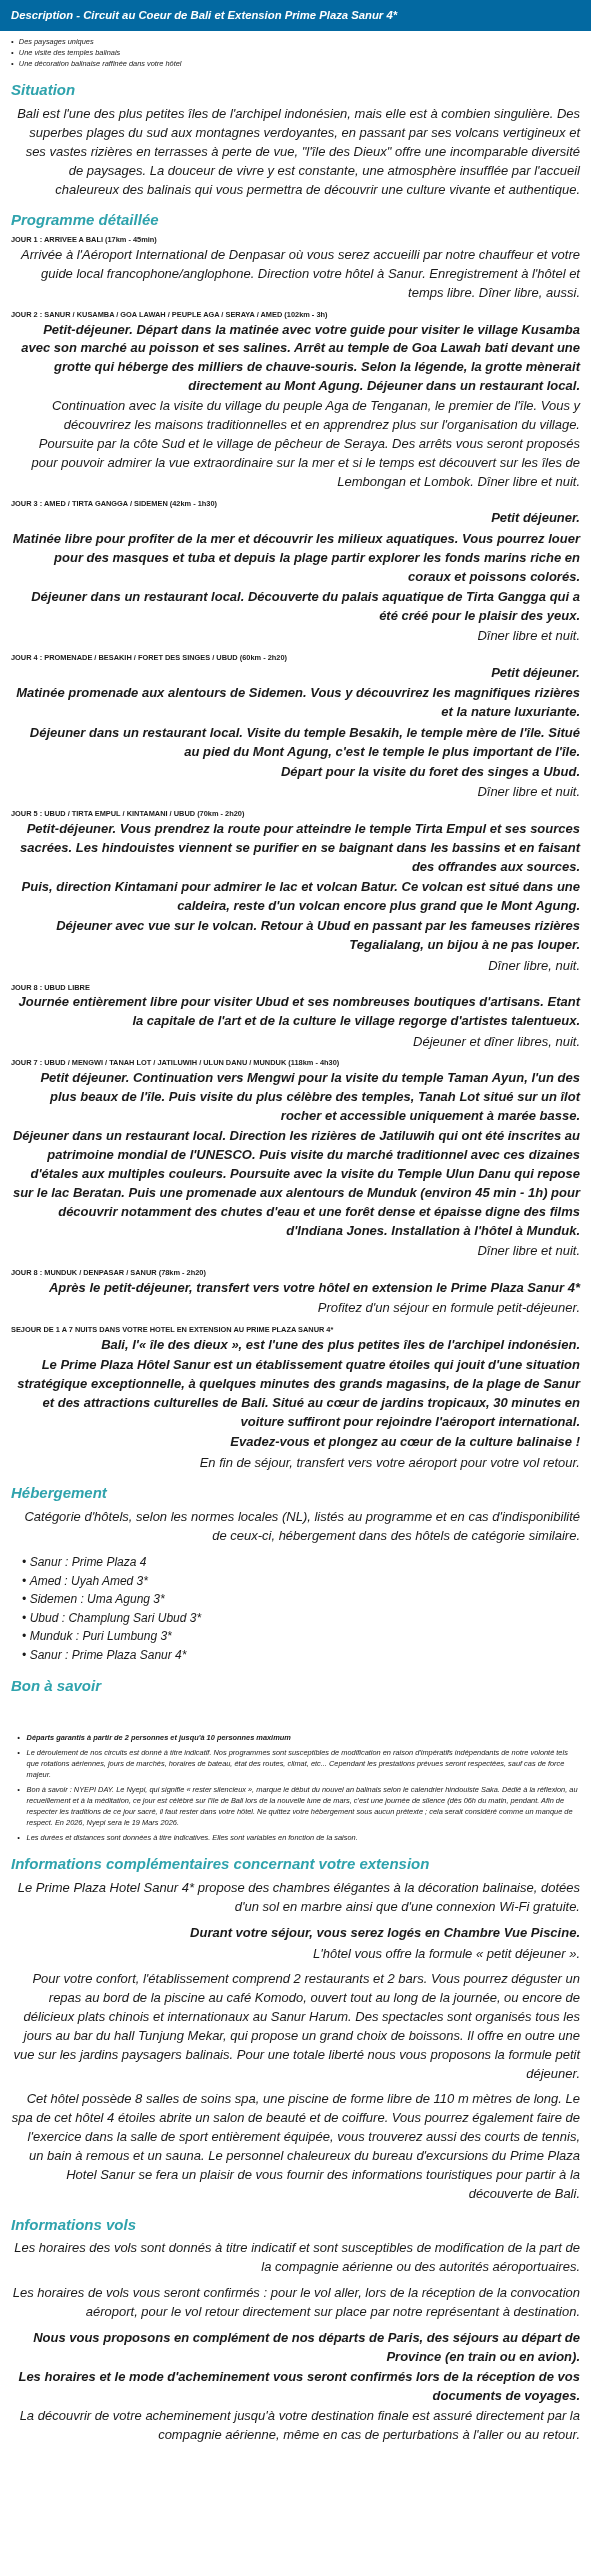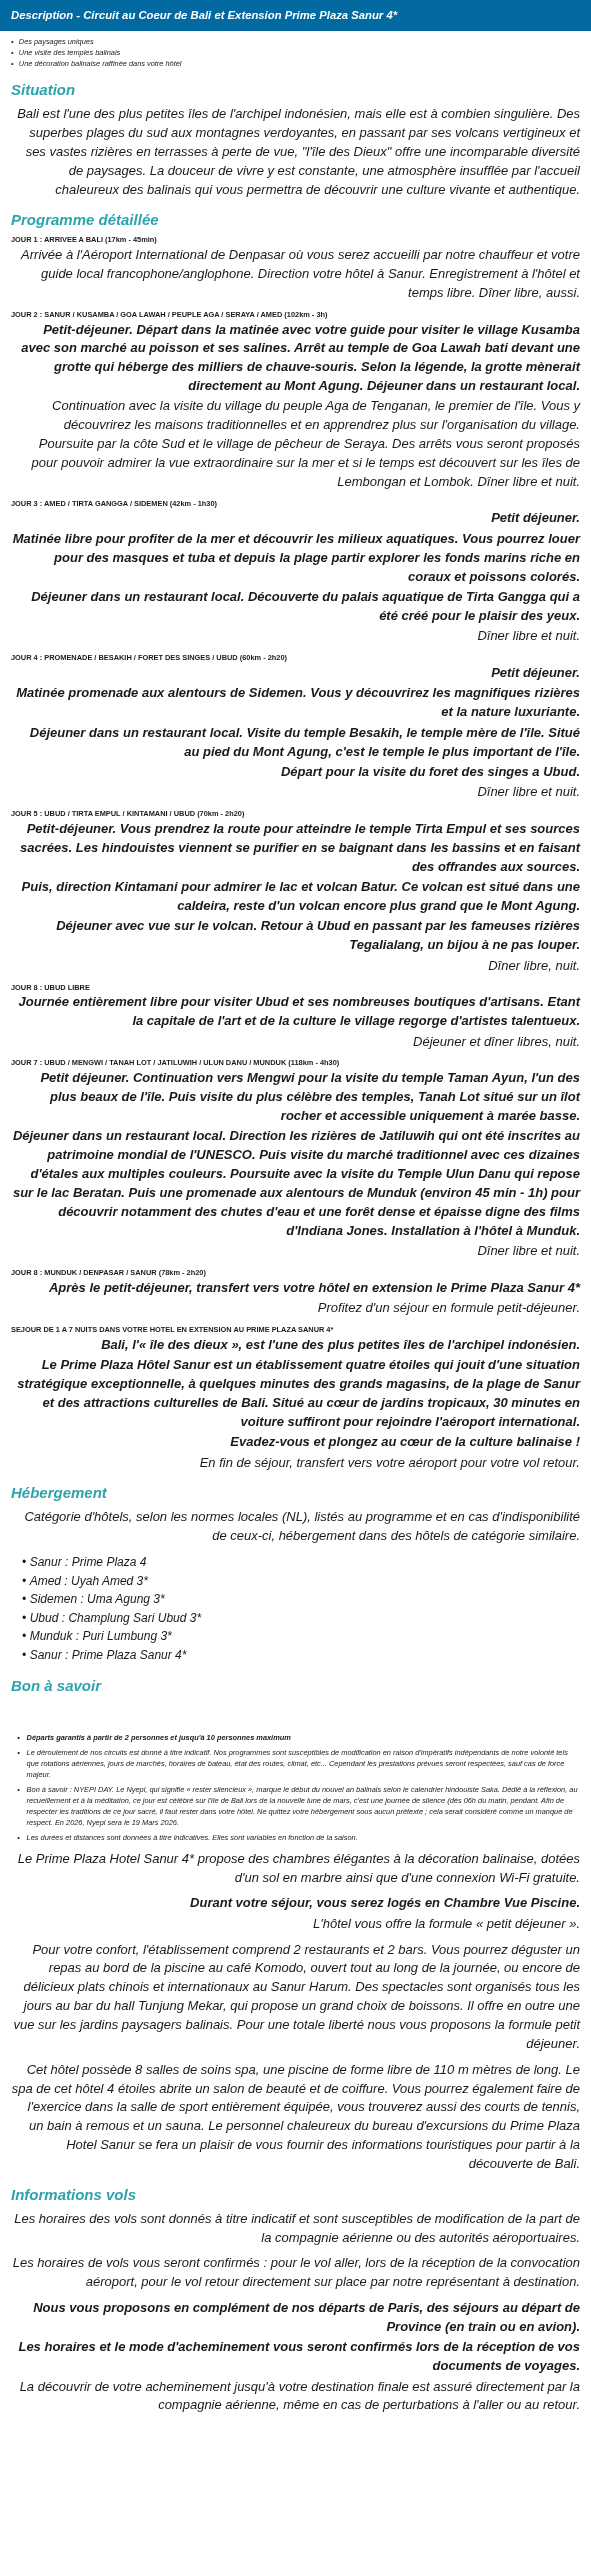--- a/index.html
+++ b/index.html
@@ -187,20 +187,21 @@
   </ul>
 
   <h2 class="section">Bon à savoir</h2>
   <ul class="info-list">
     <li class="hl">Départs garantis à partir de 2 personnes et jusqu'à 10 personnes maximum</li>
     <li>Le déroulement de nos circuits est donné à titre indicatif. Nos programmes sont susceptibles de modification en raison d'impératifs indépendants de notre volonté tels que rotations aériennes, jours de marchés, horaires de bateau, état des routes, climat, etc... Cependant les prestations prévues seront respectées, sauf cas de force majeur.</li>
     <li>Bon à savoir : NYEPI DAY. Le Nyepi, qui signifie « rester silencieux », marque le début du nouvel an balinais selon le calendrier hindouiste Saka. Dédié à la réflexion, au recueillement et à la méditation, ce jour est célébré sur l'île de Bali lors de la nouvelle lune de mars, c'est une journée de silence (dès 06h du matin, pendant. Afin de respecter les traditions de ce jour sacré, il faut rester dans votre hôtel. Ne quittez votre hébergement sous aucun prétexte ; cela serait considéré comme un manque de respect. En 2026, Nyepi sera le 19 Mars 2026.</li>
     <li>Les durées et distances sont données à titre indicatives. Elles sont variables en fonction de la saison.</li>
   </ul>
 
+  <h2 class="section">Informations complémentaires concernant votre extension</h2>
   <p class="para">Le Prime Plaza Hotel Sanur 4* propose des chambres élégantes à la décoration balinaise, dotées d'un sol en marbre ainsi que d'une connexion Wi-Fi gratuite.</p>
   <p class="para tight">Durant votre séjour, vous serez logés en Chambre Vue Piscine.</p>
   <p class="para">L'hôtel vous offre la formule « petit déjeuner ».</p>
   <p class="para">Pour votre confort, l'établissement comprend 2 restaurants et 2 bars. Vous pourrez déguster un repas au bord de la piscine au café Komodo, ouvert tout au long de la journée, ou encore de délicieux plats chinois et internationaux au Sanur Harum. Des spectacles sont organisés tous les jours au bar du hall Tunjung Mekar, qui propose un grand choix de boissons. Il offre en outre une vue sur les jardins paysagers balinais. Pour une totale liberté nous vous proposons la formule petit déjeuner.</p>
   <p class="para">Cet hôtel possède 8 salles de soins spa, une piscine de forme libre de 110 m mètres de long. Le spa de cet hôtel 4 étoiles abrite un salon de beauté et de coiffure. Vous pourrez également faire de l'exercice dans la salle de sport entièrement équipée, vous trouverez aussi des courts de tennis, un bain à remous et un sauna. Le personnel chaleureux du bureau d'excursions du Prime Plaza Hotel Sanur se fera un plaisir de vous fournir des informations touristiques pour partir à la découverte de Bali.</p>
 
   <h2 class="section">Informations vols</h2>
   <p class="para">Les horaires des vols sont donnés à titre indicatif et sont susceptibles de modification de la part de la compagnie aérienne ou des autorités aéroportuaires.</p>
   <p class="para">Les horaires de vols vous seront confirmés : pour le vol aller, lors de la réception de la convocation aéroport, pour le vol retour directement sur place par notre représentant à destination.</p>
   <p class="para tight">Nous vous proposons en complément de nos départs de Paris, des séjours au départ de Province (en train ou en avion).</p>

